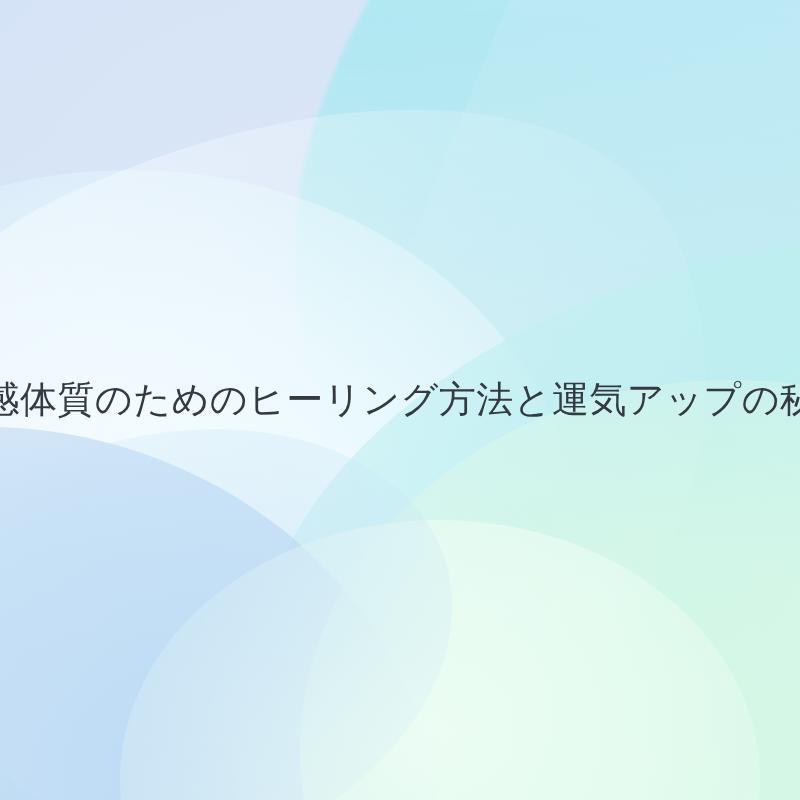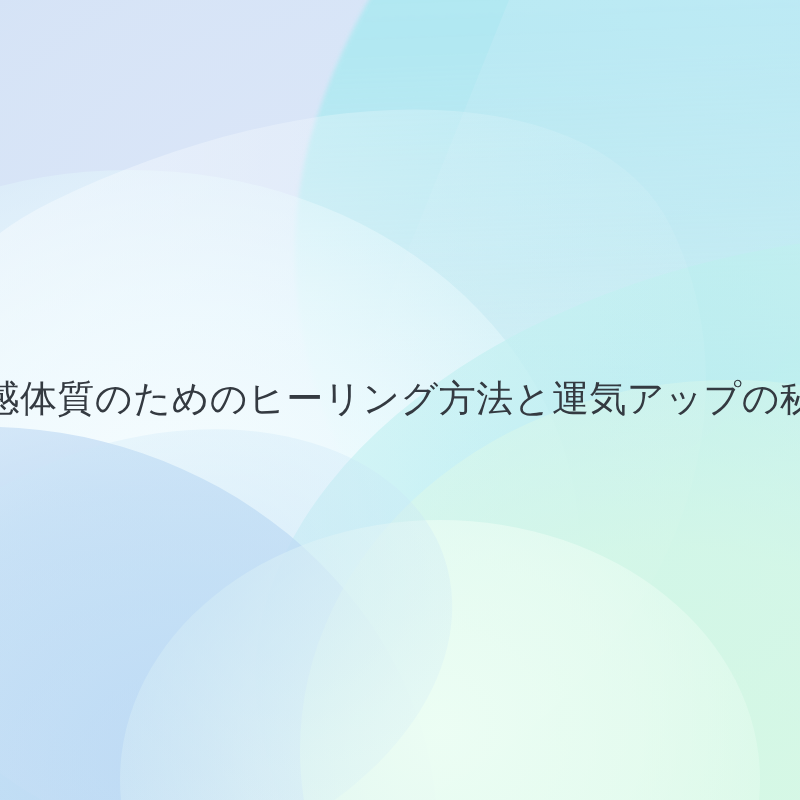--- a/index.html
+++ b/index.html
@@ -7,21 +7,21 @@
     margin: 0;
     padding: 0;
     background: #ffffff;
   }
 
   #banner {
     position: relative;
     width: 800px;
     height: 800px;
     overflow: hidden;
-    font-family: Liberation Serif, serif;
+    font-family: Liberation Sans, sans-serif;
     
     background:
       linear-gradient(145deg,
         #cddcf4 0%,
         #cfe2f5 14%,
         #d4ecf7 30%,
         #cdeef4 46%,
         #c8f0ef 60%,
         #d3f5e9 78%,
         #ddf8e6 100%);

